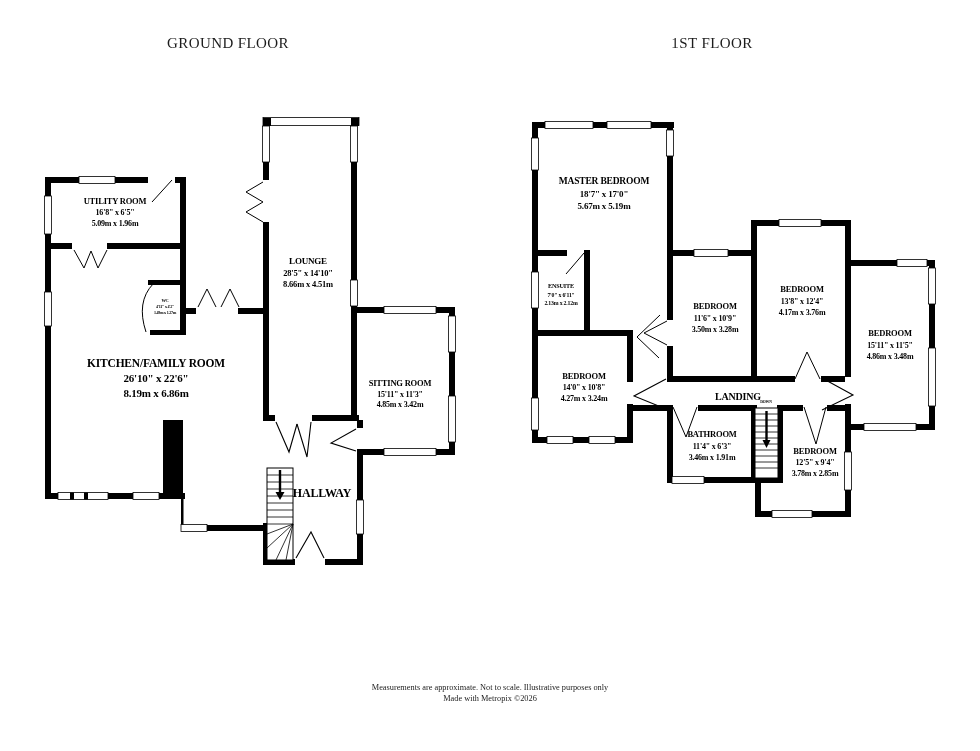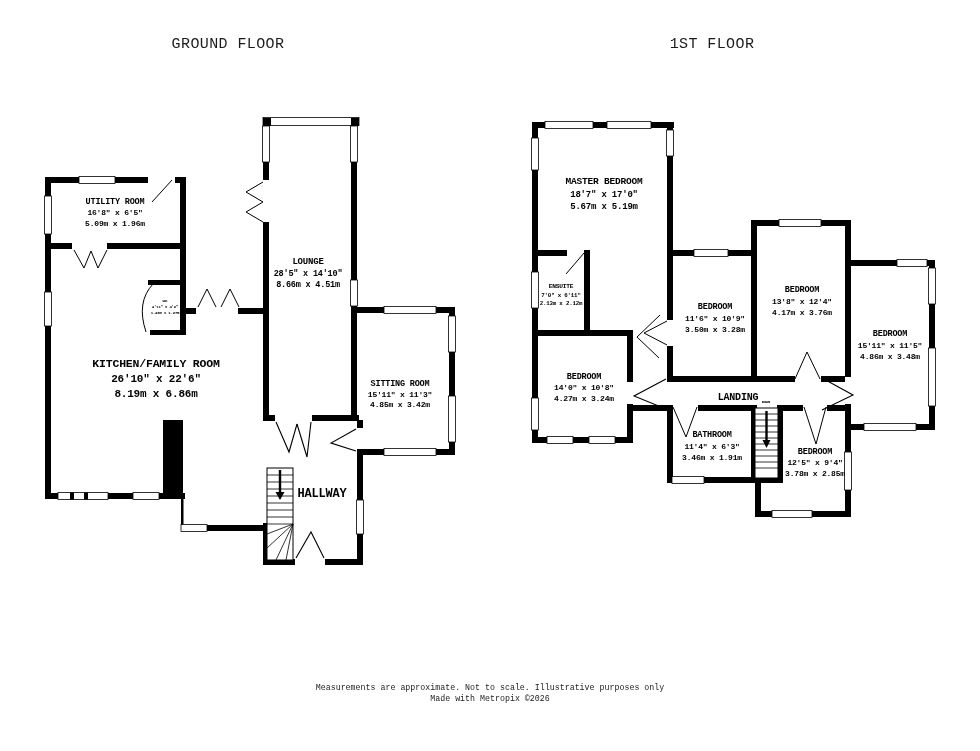--- a/index.html
+++ b/index.html
@@ -1,17 +1,17 @@
 <!DOCTYPE html>
 <html><head>
 <meta charset="utf-8">
 <style>
   html,body{margin:0;padding:0;background:#ffffff;}
   .page{position:relative;width:980px;height:751px;background:#ffffff;overflow:hidden;
-        font-family:Liberation Mono, monospace;}
+        font-family:Liberation Serif, serif;}
   svg{position:absolute;left:0;top:0;}
   text{fill:#000000;}
   .floor-title{font-size:15px;fill:#1c1c1c;letter-spacing:.4px;}
   .room-name{font-weight:bold;letter-spacing:-.2px;}
   .room-dim{font-weight:bold;letter-spacing:-.2px;}
   .footer-text{font-size:8.3px;fill:#222222;}
   .wall{fill:#000000;}
   .win{fill:#ffffff;stroke:#000000;stroke-width:.8;}
   .door{stroke:#000000;stroke-width:1;fill:none;}
   .door-big{stroke:#000000;stroke-width:1.1;fill:none;}

